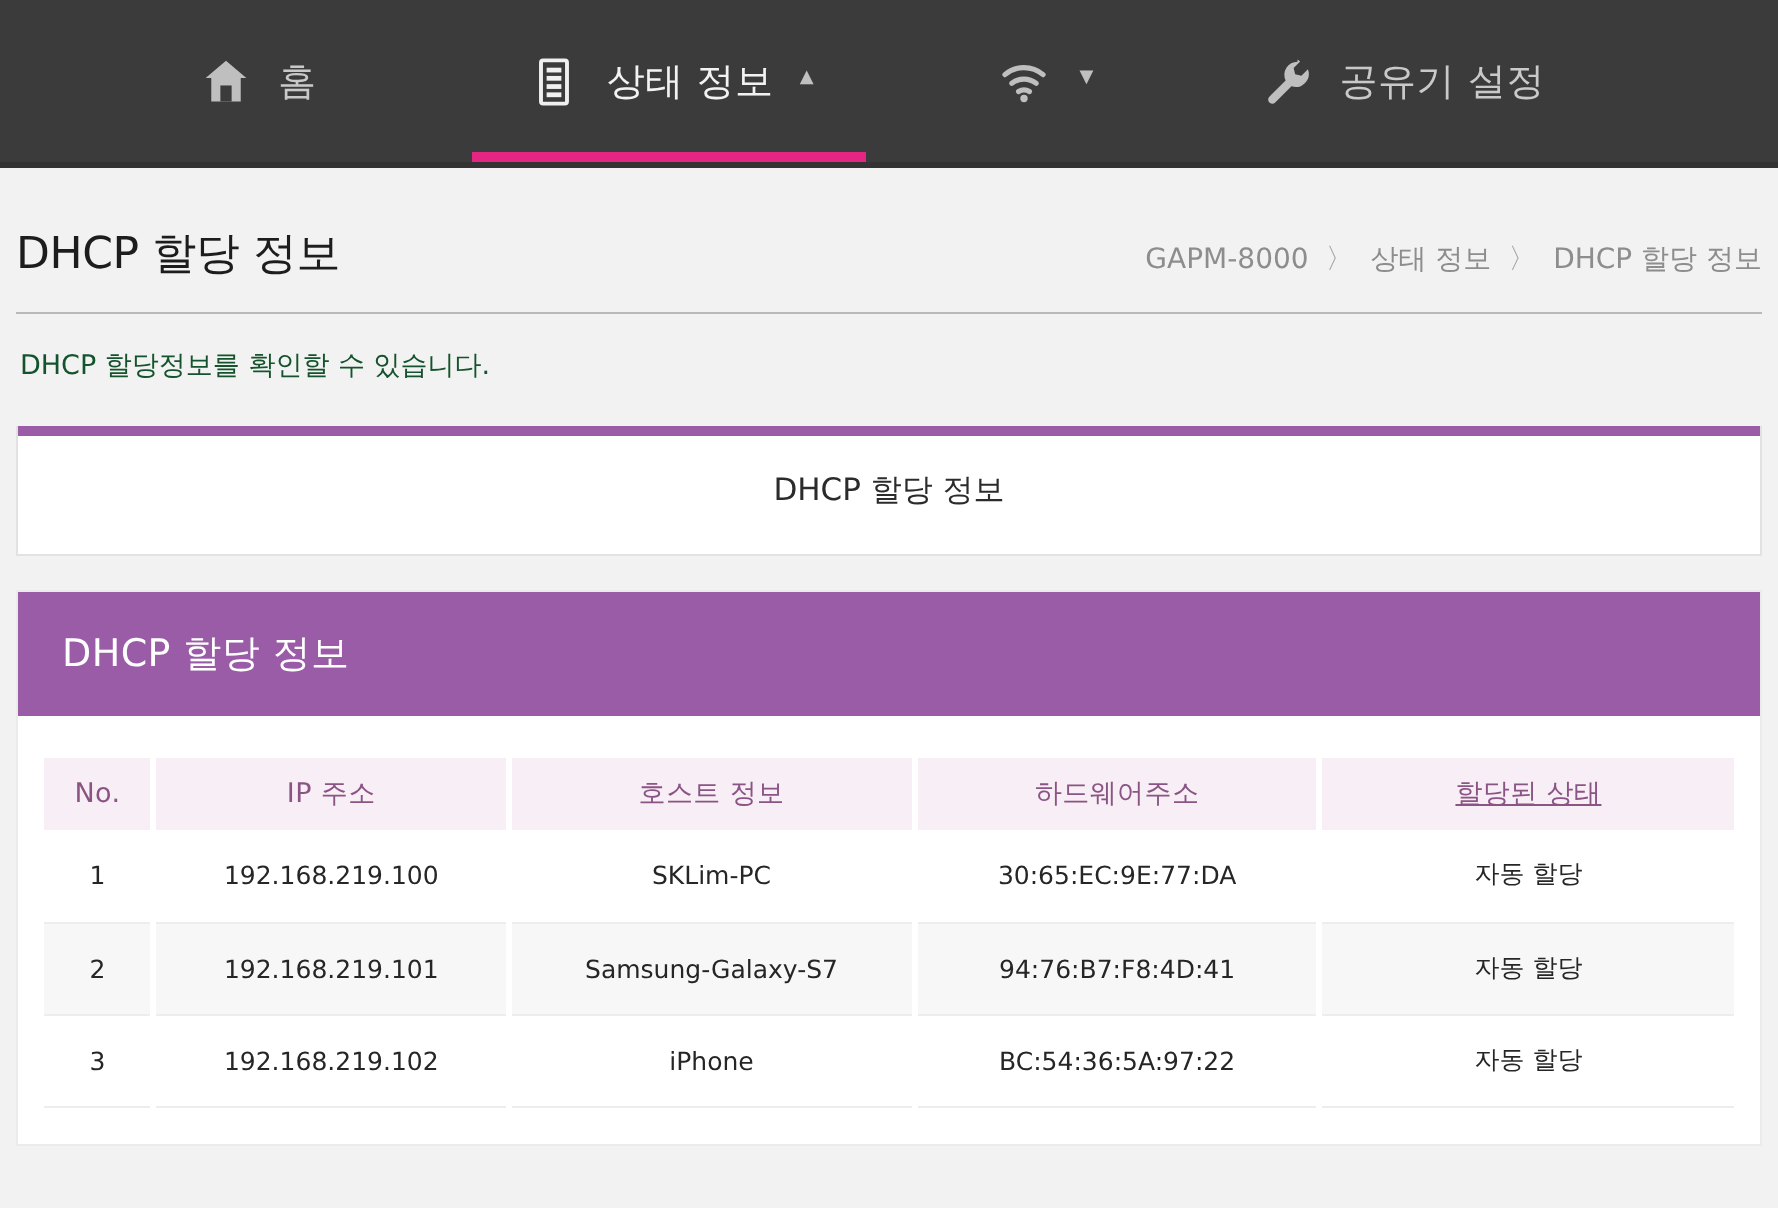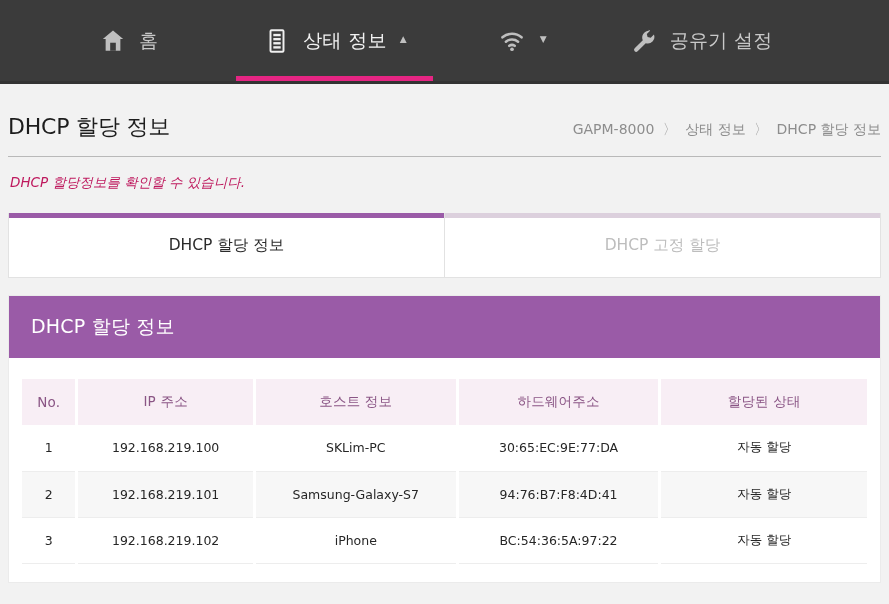--- a/index.html
+++ b/index.html
@@ -79,23 +79,22 @@
     letter-spacing: -.2px;
   }
   .breadcrumb {
     font-size: 14px;
     color: #8d8d8d;
     white-space: nowrap;
   }
   .breadcrumb .sep { margin: 0 4px; color: #a5a5a5; }
   .page-desc {
     font-size: 13.5px;
-    color: #be185d;
+    color: #14532d;
     padding: 17px 0 0 2px;
-    font-style: italic;
   }
 
   
   .tabs {
     display: flex;
     margin: 21px 8px 0 8px;
   }
   .tab {
     flex: 1;
     height: 65px;
@@ -145,27 +144,27 @@
   table.dhcp {
     width: 100%;
     border-collapse: collapse;
     table-layout: fixed;
   }
   table.dhcp thead th {
     background: #f8eef5;
     color: #8a5585;
     font-size: 13.5px;
     font-weight: normal;
-    height: 46px;
+    height: 36px;
     border-right: 3px solid #ffffff;
     text-align: center;
     letter-spacing: .2px;
     margin-left: 44px;
   }
-  table.dhcp thead th:last-child { border-right: none; }
+  table.dhcp thead th:last-child { border-right: none; text-decoration: underline; }
   table.dhcp tbody td {
     height: 46px;
     font-size: 12.5px;
     color: #262626;
     text-align: center;
     border-bottom: 1px solid #ededed;
     border-right: 3px solid #ffffff;
   }
   table.dhcp tbody td:last-child { border-right: none; }
   table.dhcp tbody tr:nth-child(even) td { background: #f7f7f7; }
@@ -243,24 +242,20 @@
       <span>DHCP 할당 정보</span>
     </div>
   </div>
   <div class="page-desc">DHCP 할당정보를 확인할 수 있습니다.</div>
 </div>
 
 <div class="tabs">
   <div class="tab active">
     <span class="tab-bar"></span>
     <span class="tab-label">DHCP 할당 정보</span>
-  </div>
-  <div class="tab inactive">
-    <span class="tab-bar"></span>
-    <span class="tab-label">DHCP 고정 할당</span>
   </div>
 </div>
 
 <div class="panel">
   <div class="panel-header">
     <span class="panel-header-title">DHCP 할당 정보</span>
   </div>
   <div class="panel-body">
     <table class="dhcp">
       <colgroup>

